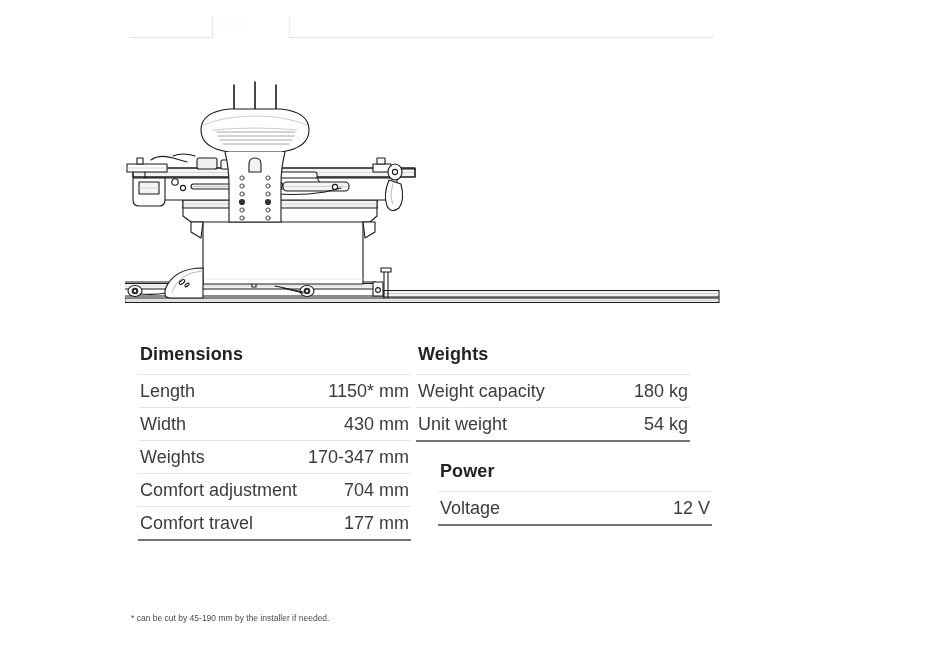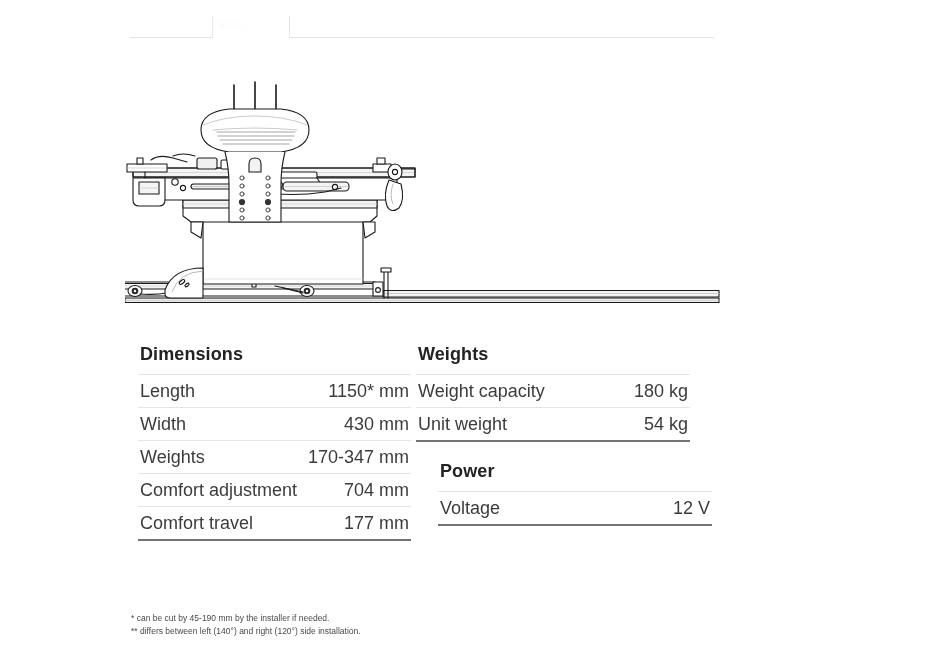--- a/index.html
+++ b/index.html
@@ -302,14 +302,13 @@
 <div class="spec-table" id="power-table">
   <div class="spec-heading">Power</div>
   <div class="spec-row">
     <span class="spec-label">Voltage</span>
     <span class="spec-value">12 V</span>
   </div>
 </div>
 
 <div id="footnotes">
   <div class="footnote">* can be cut by 45-190 mm by the installer if needed.</div>
-  <div class="footnote">** differs between left (140°) and right (120°) side installation.</div>
 </div>
 
 </body></html>

